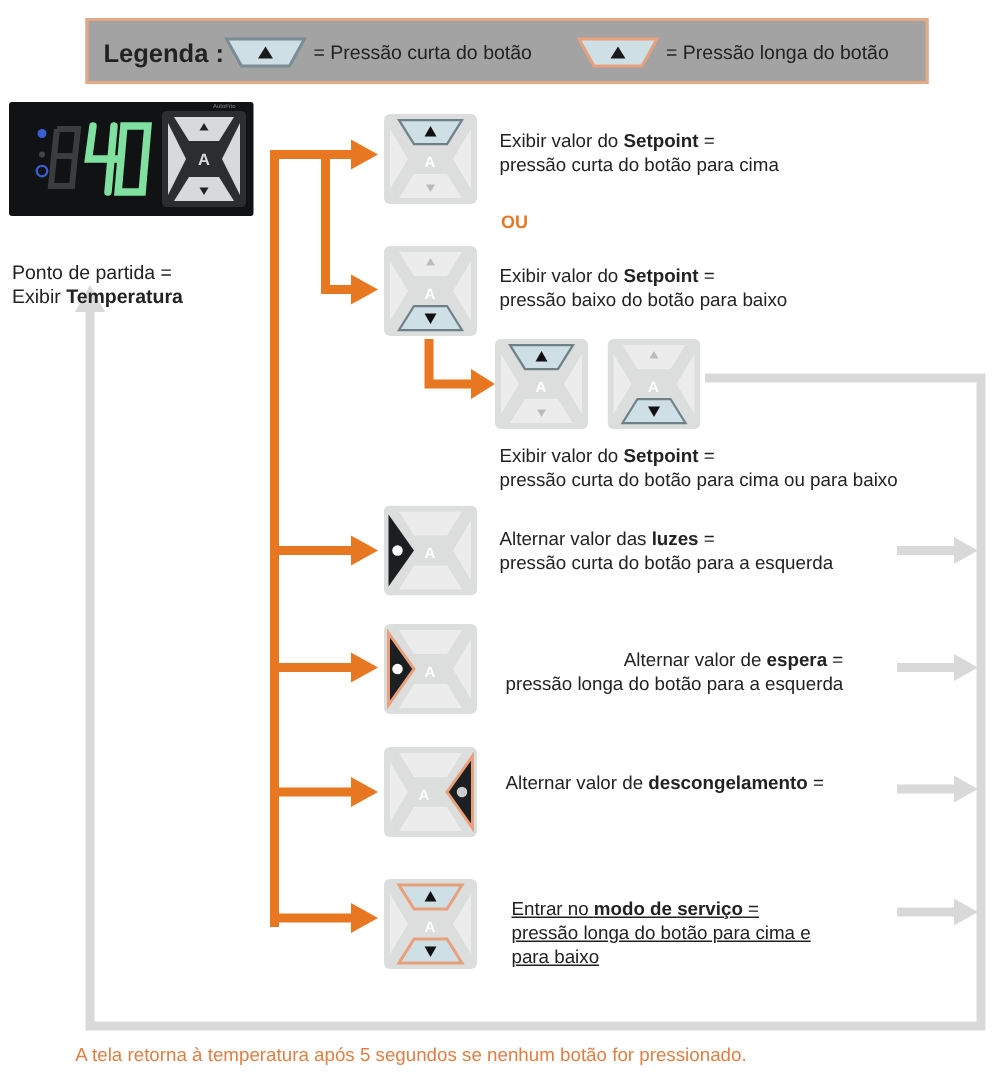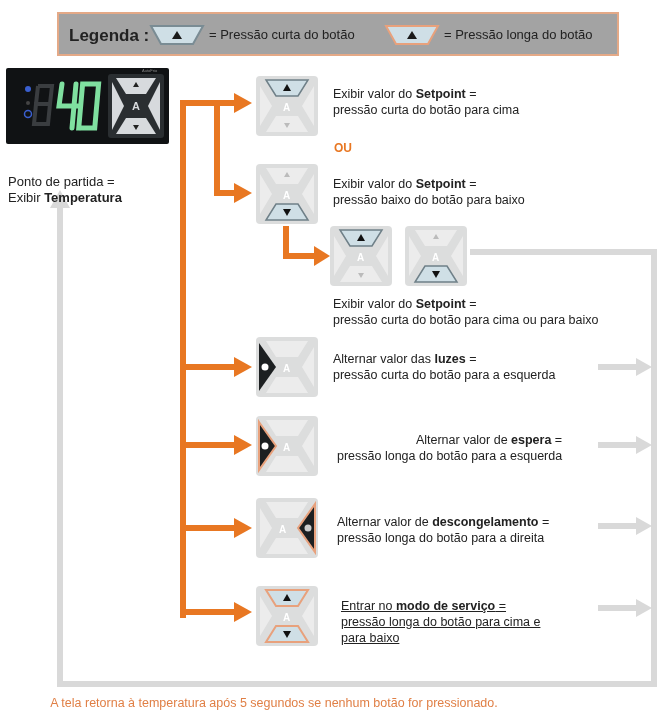--- a/index.html
+++ b/index.html
@@ -202,21 +202,20 @@
   <rect x="0" y="0" width="62" height="60" rx="4" fill="#dcdddd"></rect>
   <polygon points="10,4 52,4 42,20 20,20" fill="#ececec"></polygon>
   <polygon points="20,40 42,40 52,56 10,56" fill="#ececec"></polygon>
   <polygon points="4,10 16,30 4,50" fill="#ececec"></polygon>
   <polygon points="59,6 42,30 59,54" fill="#1c1f21" stroke="#e8a17c" stroke-width="2"></polygon>
   <circle cx="52" cy="30" r="3.5" fill="#ccc"></circle>
   <text x="23" y="35" font-size="10" fill="#fff" font-weight="bold" font-family="Liberation Sans, sans-serif">A</text>
 </svg>
 <div class="abs desc" style="left:337px;top:514px;">
   <div><span>Alternar valor de </span><b>descongelamento</b><span> =</span></div>
-  <div>pressão longa do botão para a direita</div>
 </div>
 
 <svg class="abs pad" style="left:256px;top:586px;" viewBox="0 0 62 60">
   <rect x="0" y="0" width="62" height="60" rx="4" fill="#dcdddd"></rect>
   <polygon points="10,4 52,4 42,20 20,20" fill="#cfdfe6" stroke="#e8a17c" stroke-width="2"></polygon>
   <polygon points="31,8 27,15 35,15" fill="#111"></polygon>
   <polygon points="20,40 42,40 52,56 10,56" fill="#cfdfe6" stroke="#e8a17c" stroke-width="2"></polygon>
   <polygon points="31,52 27,45 35,45" fill="#111"></polygon>
   <polygon points="4,10 16,30 4,50" fill="#ececec"></polygon>
   <polygon points="58,10 46,30 58,50" fill="#ececec"></polygon>

